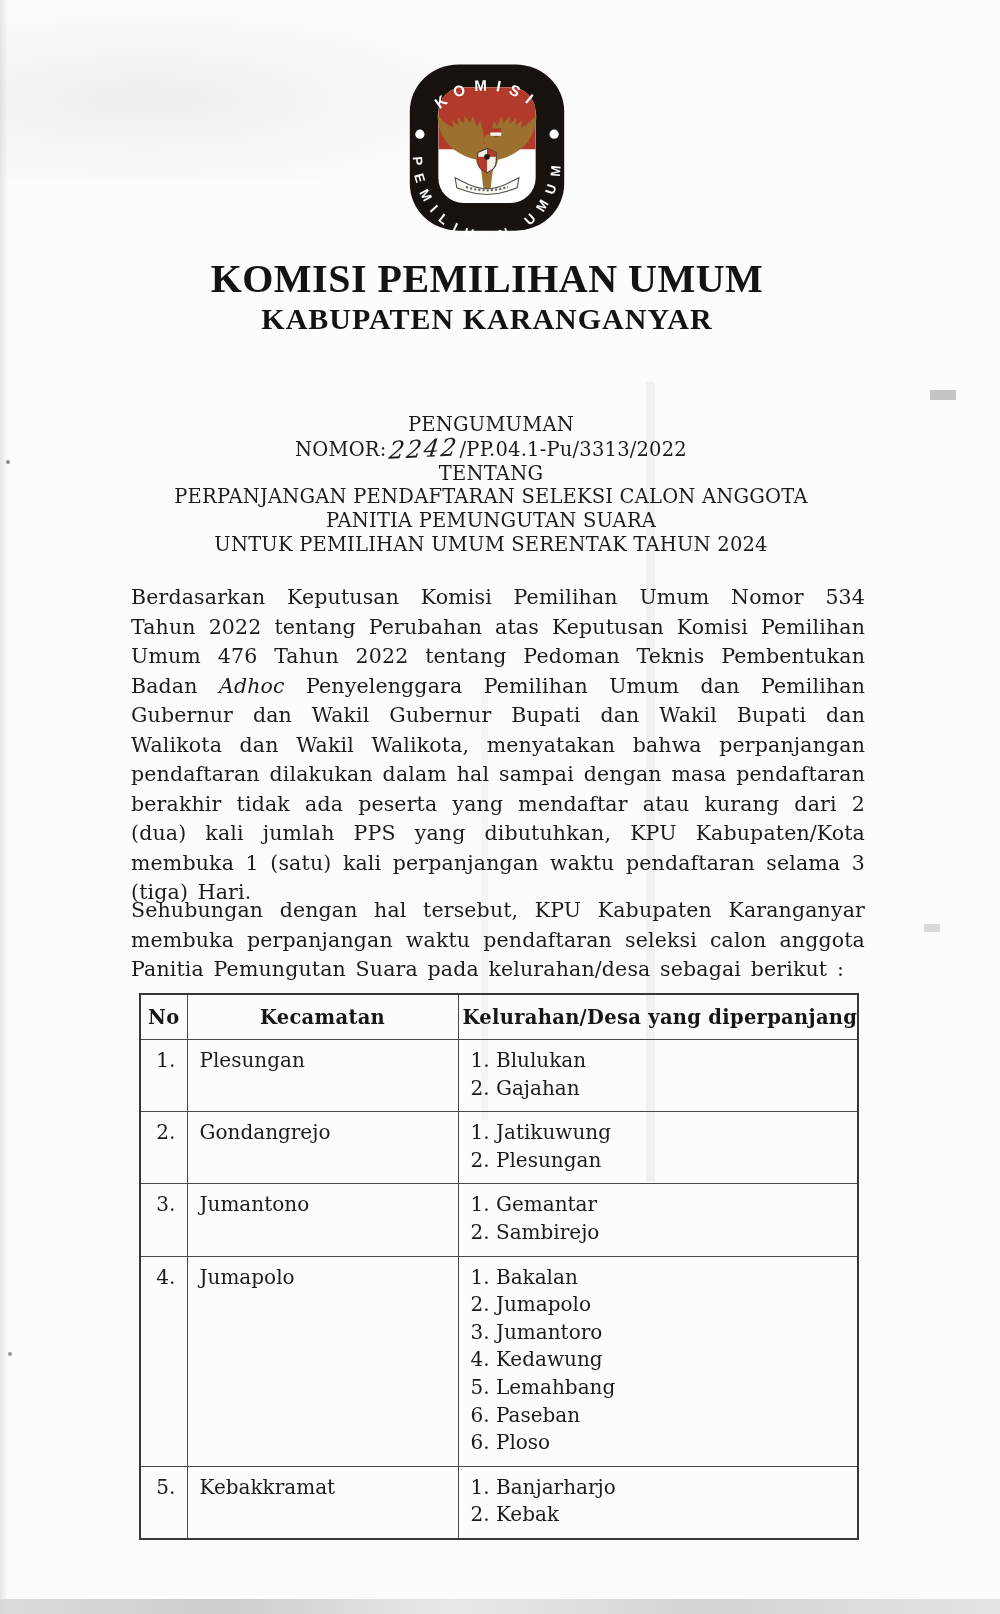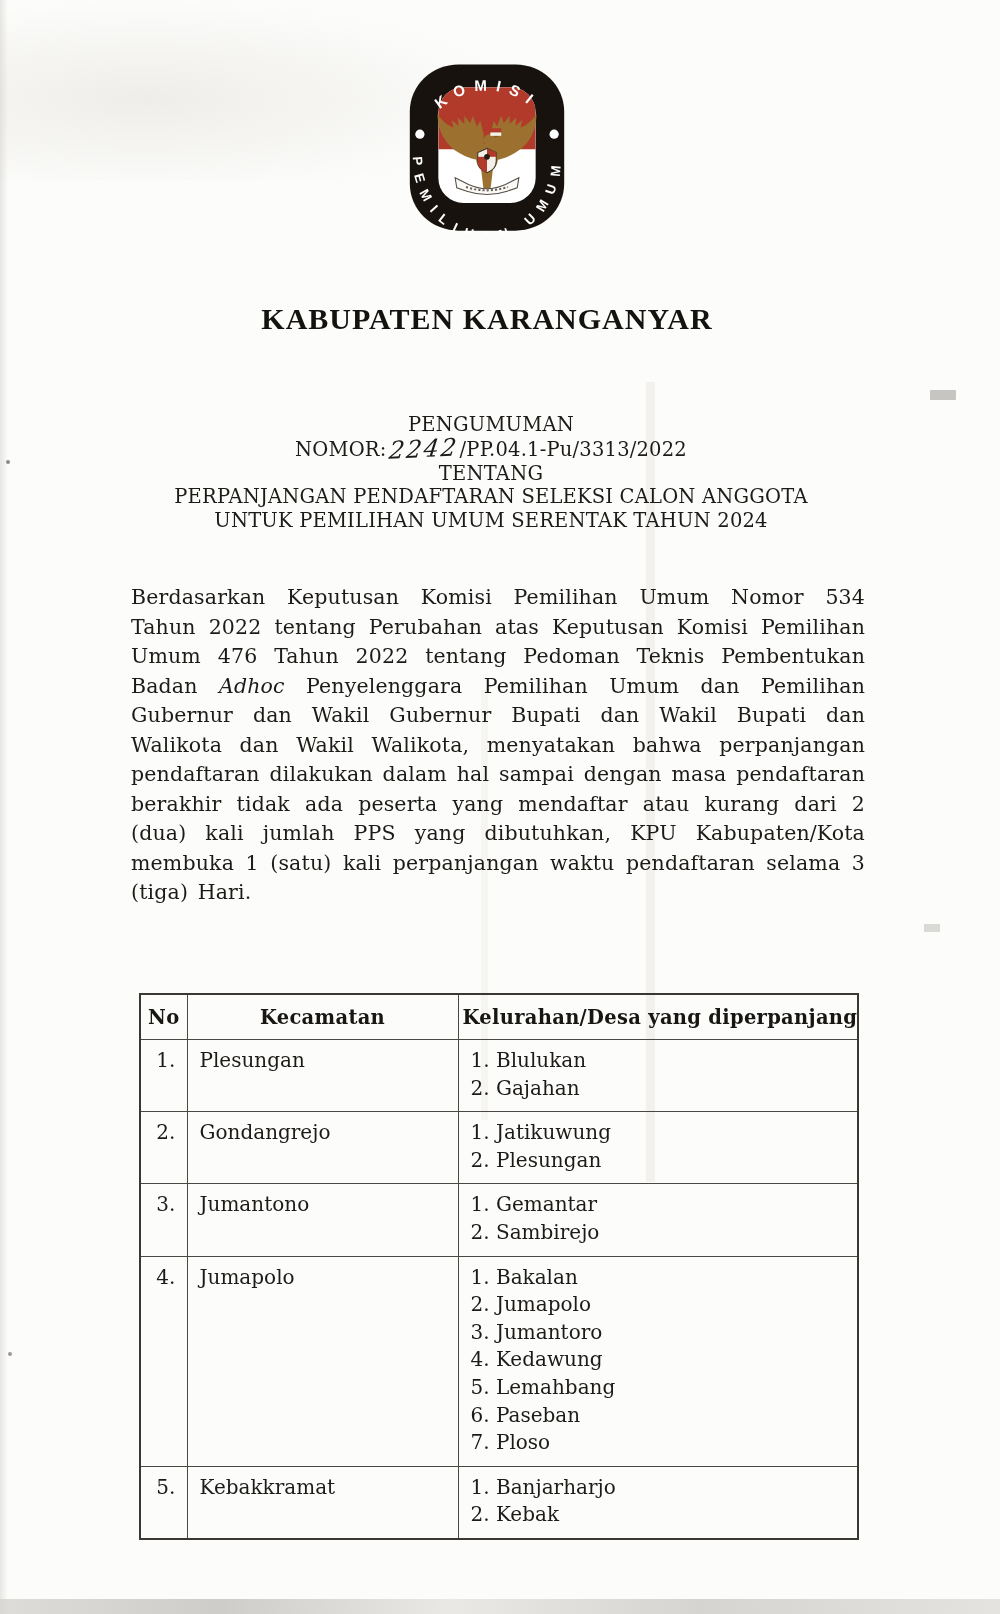--- a/index.html
+++ b/index.html
@@ -129,32 +129,35 @@
       <path id="arcBottom" d="M 22,72 A 88 96 0 1 0 178,72" fill="none"></path>
       <text font-family="&quot;Liberation Sans&quot;, sans-serif" font-weight="bold" font-size="18" letter-spacing="10" fill="#ffffff">
         <textPath href="#arcTop" startOffset="50%" text-anchor="middle">KOMISI</textPath>
       </text>
       <text font-family="&quot;Liberation Sans&quot;, sans-serif" font-weight="bold" font-size="16" letter-spacing="11" fill="#ffffff">
         <textPath href="#arcBottom" startOffset="50%" text-anchor="middle">PEMILIHAN UMUM</textPath>
       </text>
     </svg>
   </div>
 
+  <div class="center-col org-title">KOMISI PEMILIHAN UMUM</div>
   <div class="center-col org-subtitle">KABUPATEN KARANGANYAR</div>
 
   <div class="center-col announcement">
     <div>PENGUMUMAN</div>
     <div><span>NOMOR:</span><span class="handwritten">2242</span><span>/PP.04.1-Pu/3313/2022</span></div>
     <div>TENTANG</div>
     <div>PERPANJANGAN PENDAFTARAN SELEKSI CALON ANGGOTA</div>
+    <div>PANITIA PEMUNGUTAN SUARA</div>
     <div>UNTUK PEMILIHAN UMUM SERENTAK TAHUN 2024</div>
   </div>
 
   <p class="para p1"><span>Berdasarkan Keputusan Komisi Pemilihan Umum Nomor 534 Tahun 2022 tentang Perubahan atas Keputusan Komisi Pemilihan Umum 476 Tahun 2022 tentang Pedoman Teknis Pembentukan Badan </span><i>Adhoc</i><span> Penyelenggara Pemilihan Umum dan Pemilihan Gubernur dan Wakil Gubernur Bupati dan Wakil Bupati dan Walikota dan Wakil Walikota, menyatakan bahwa perpanjangan pendaftaran dilakukan dalam hal sampai dengan masa pendaftaran berakhir tidak ada peserta yang mendaftar atau kurang dari 2 (dua) kali jumlah PPS yang dibutuhkan, KPU Kabupaten/Kota membuka 1 (satu) kali perpanjangan waktu pendaftaran selama 3 (tiga) Hari.</span></p>
 
+  <p class="para p2">Sehubungan dengan hal tersebut, KPU Kabupaten Karanganyar membuka perpanjangan waktu pendaftaran seleksi calon anggota Panitia Pemungutan Suara pada kelurahan/desa sebagai berikut :</p>
 
   <table class="ext">
     <colgroup>
       <col style="width:47px">
         <col style="width:271px">
         <col style="width:400px">
     </colgroup>
     <thead>
       <tr>
         <th>No</th>
@@ -193,21 +196,21 @@
     <tr>
       <td class="c-no">4.</td>
       <td class="c-kec">Jumapolo</td>
       <td class="c-kel">
             <div class="kel-item">1. Bakalan</div>
             <div class="kel-item">2. Jumapolo</div>
             <div class="kel-item">3. Jumantoro</div>
             <div class="kel-item">4. Kedawung</div>
             <div class="kel-item">5. Lemahbang</div>
             <div class="kel-item">6. Paseban</div>
-            <div class="kel-item">7. Ploso</div>
+            <div class="kel-item">6. Ploso</div>
           </td>
     </tr>
 
     <tr>
       <td class="c-no">5.</td>
       <td class="c-kec">Kebakkramat</td>
       <td class="c-kel">
             <div class="kel-item">1. Banjarharjo</div>
             <div class="kel-item">2. Kebak</div>
           </td>

